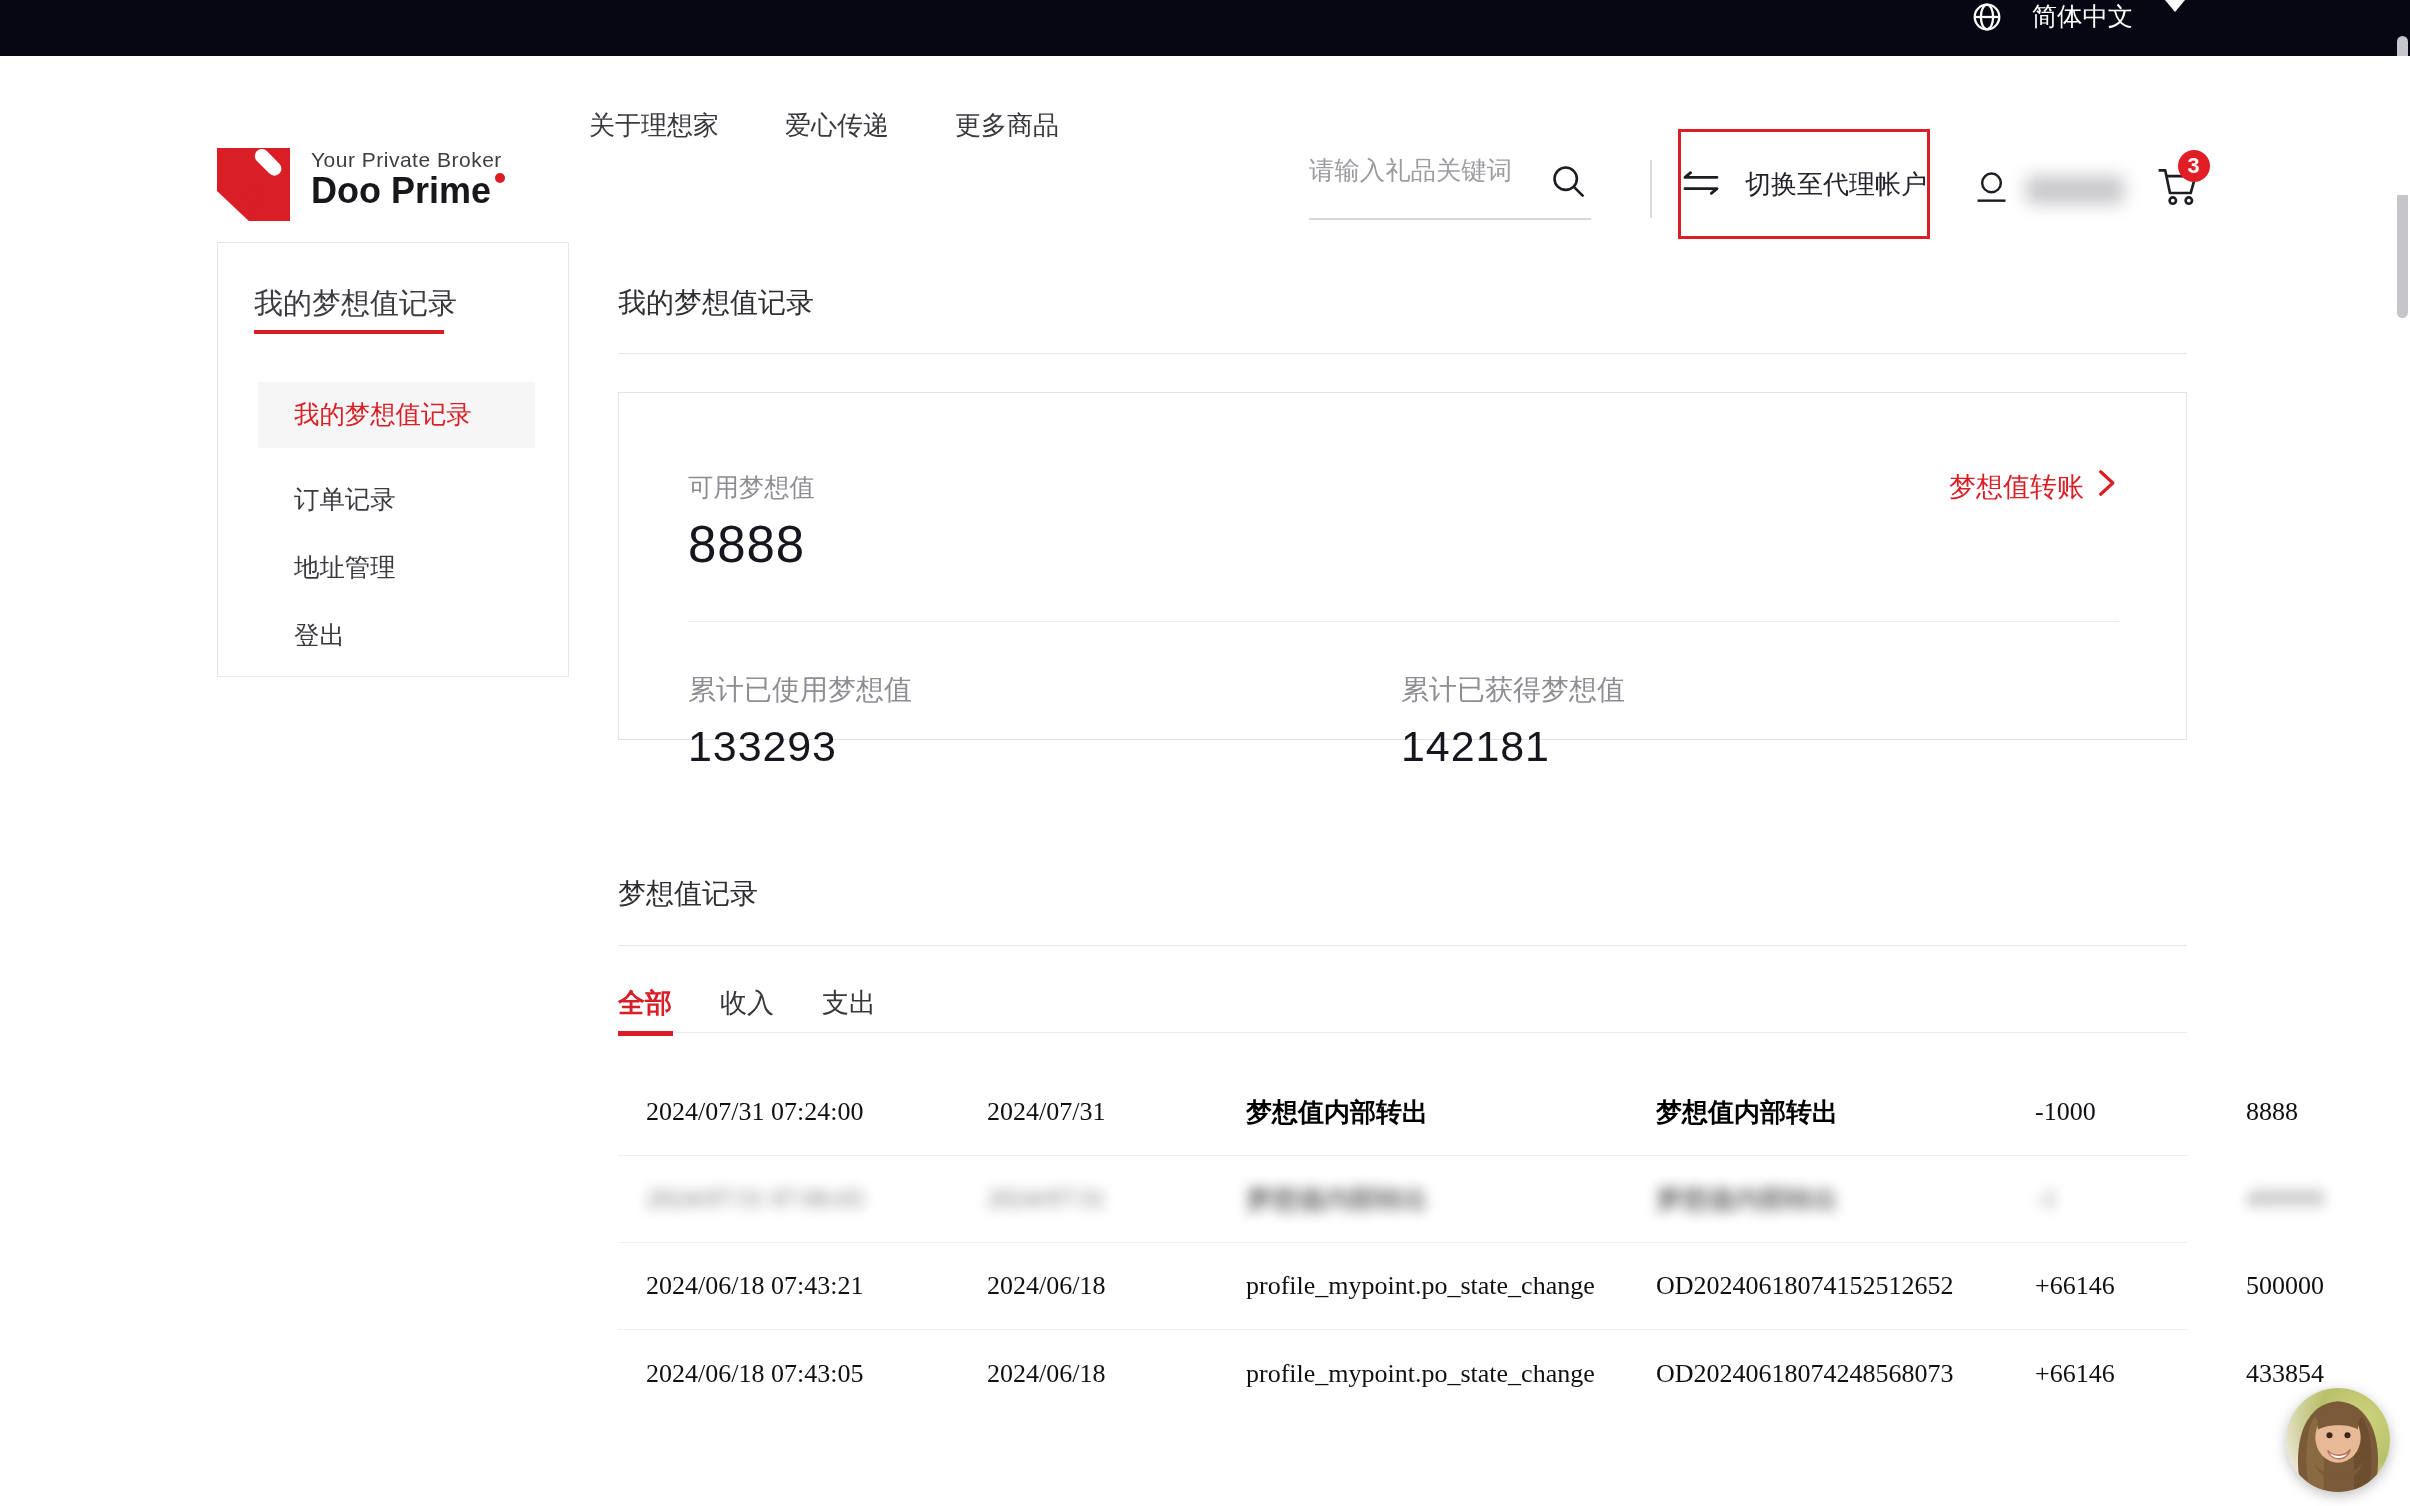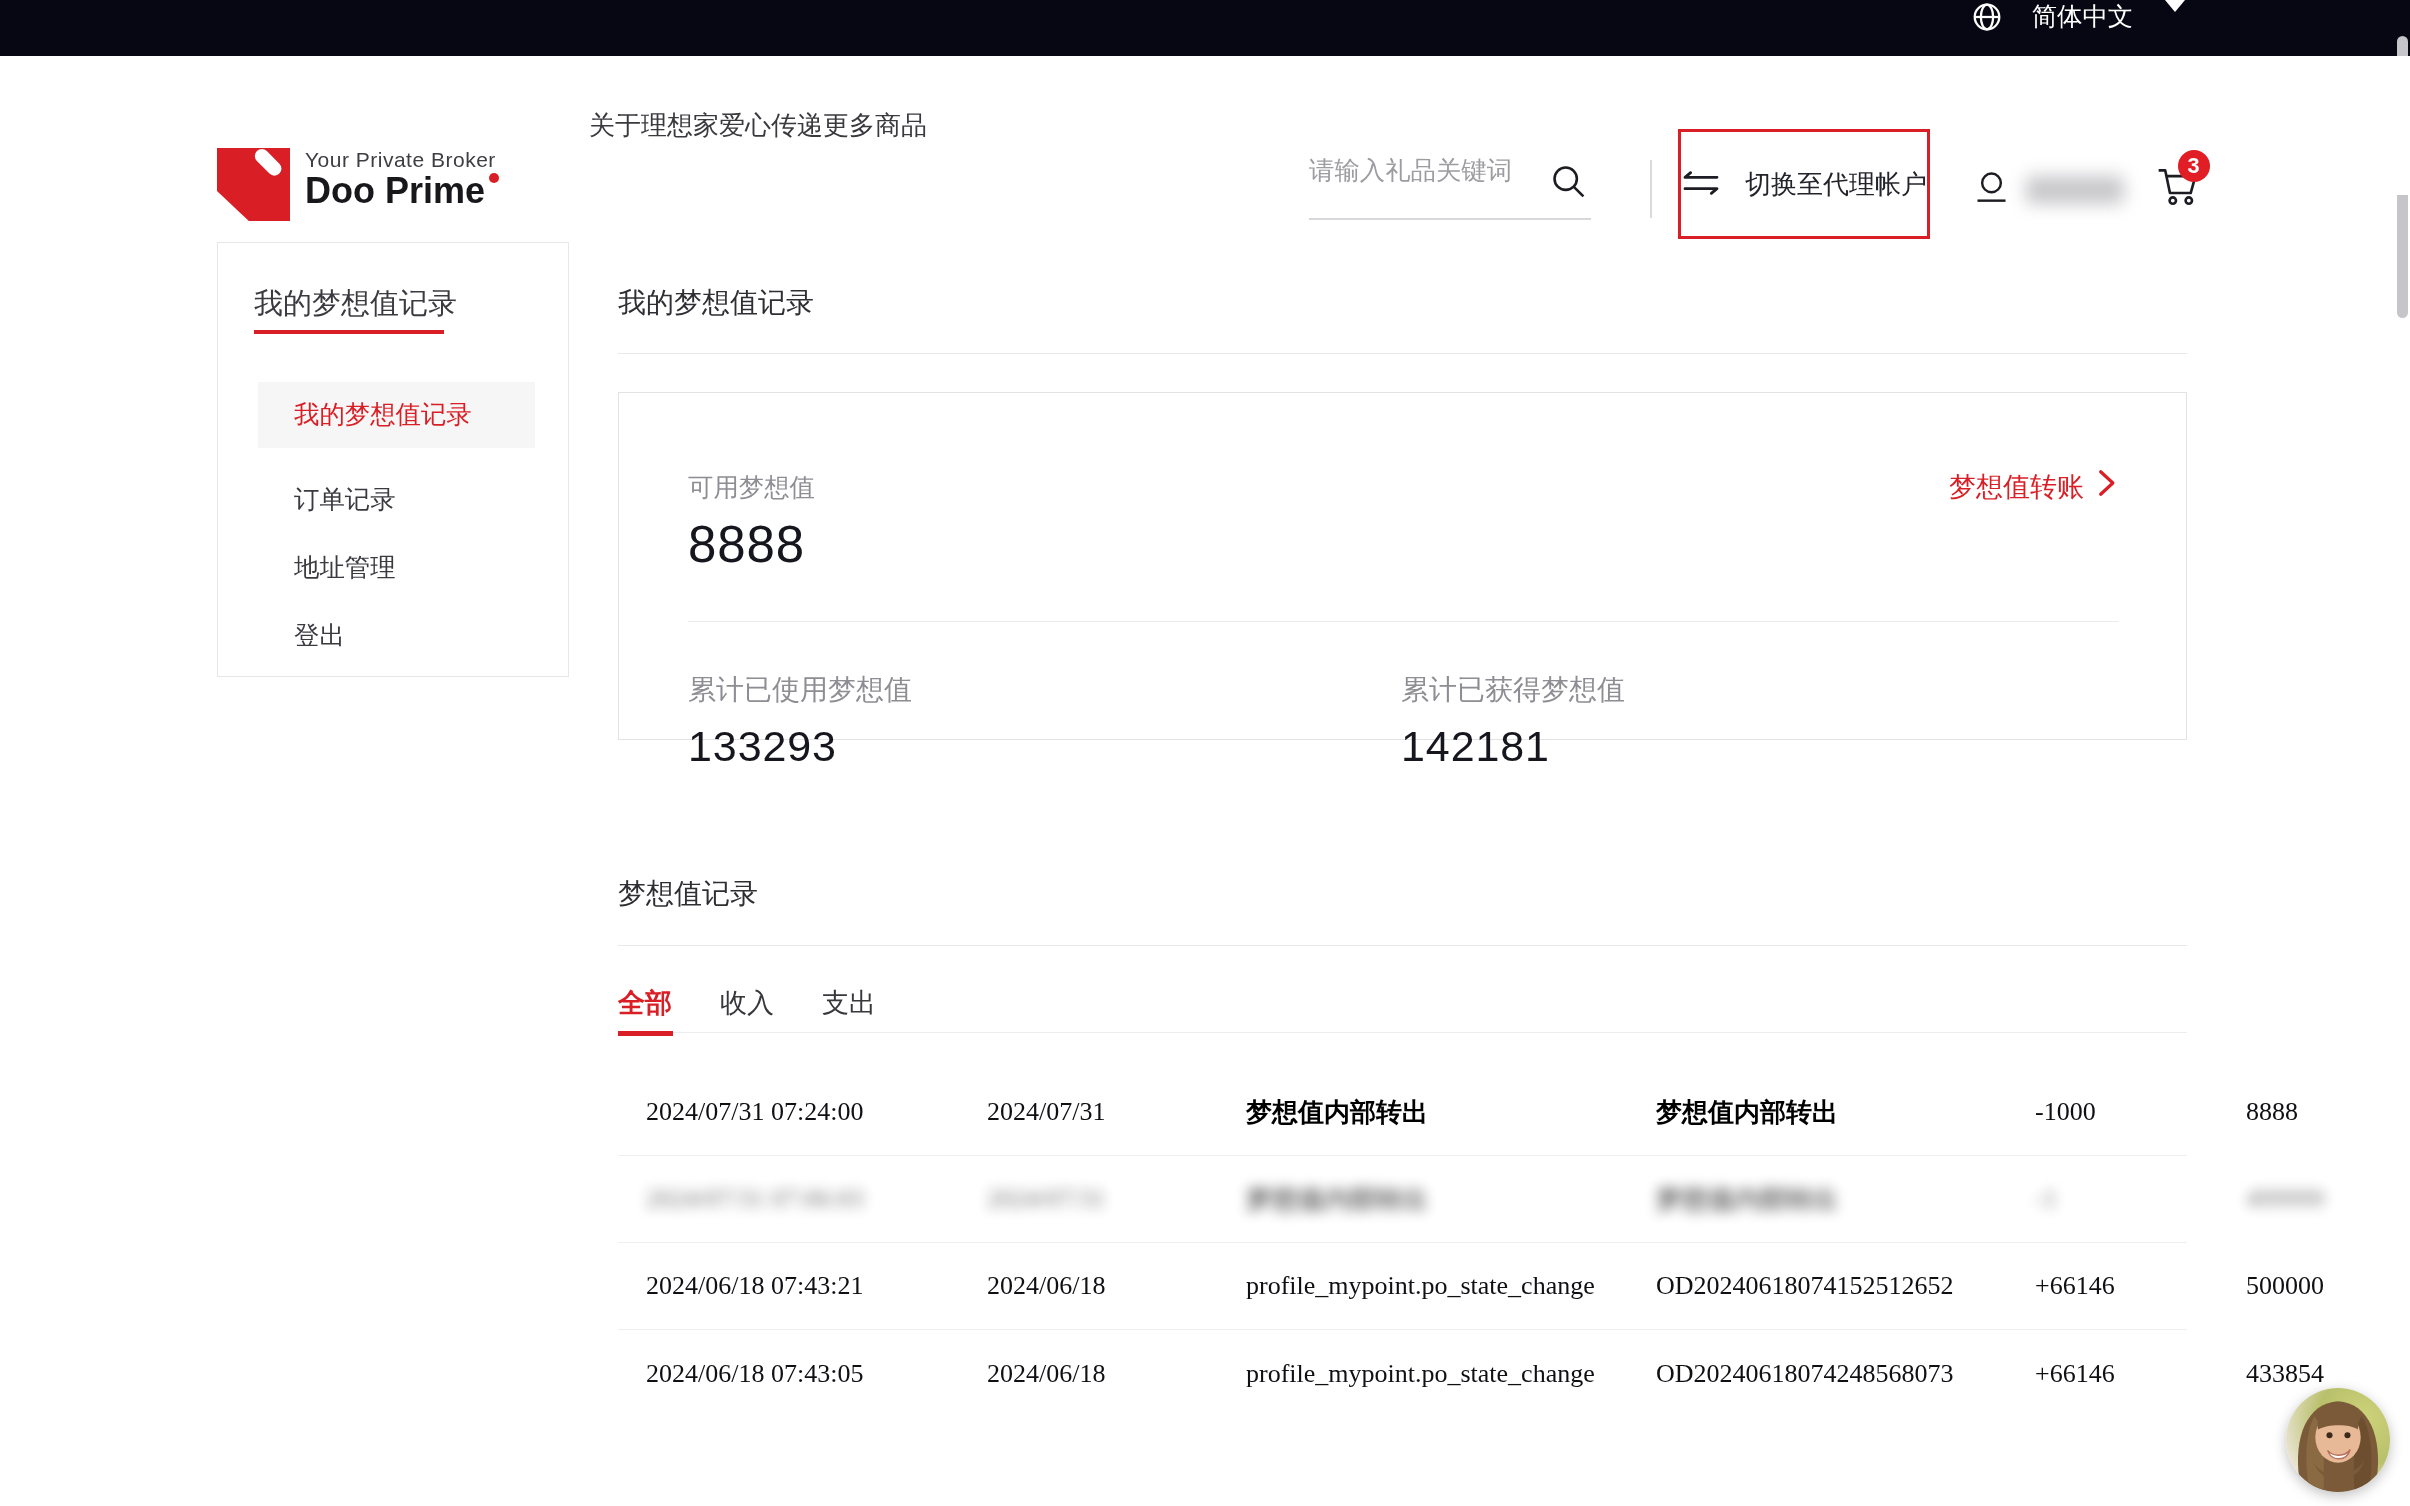--- a/index.html
+++ b/index.html
@@ -10,25 +10,25 @@
   .topbar{position:absolute;left:0;top:0;width:2411px;height:56px;background:#070714;}
   .lang{position:absolute;right:226px;top:0;height:56px;display:flex;align-items:flex-start;gap:28px;
         color:#fff;font-size:25.4px;cursor:pointer;}
   .lang svg{display:block;}
   .caret{width:0;height:0;border-left:10.4px solid transparent;border-right:10.4px solid transparent;
          border-top:12.2px solid #fff;margin-left:3.8px;}
   .scroll-thumb{position:absolute;right:2.8px;top:36px;width:11.3px;height:282px;border-radius:6.6px;background:#c5c5ca;}
 
   
   .header{position:absolute;left:0;top:56px;width:2411px;height:139px;background:#fff;}
-  .logo{position:absolute;left:217px;top:92px;display:flex;gap:15px;align-items:flex-start;}
+  .logo{position:absolute;left:217px;top:92px;display:flex;gap:21px;align-items:flex-start;}
   .logo-text .tagline{font-size:21px;color:#3d3d42;letter-spacing:0.5px;}
   .logo-text .brand{font-size:36px;font-weight:700;color:#17171c;line-height:1.05;position:relative;}
   .brand .idot{position:absolute;width:10.4px;height:10.4px;border-radius:50%;background:#d91e25;left:184px;top:0.9px;}
-  .nav{position:absolute;left:589px;top:0;height:139px;display:flex;align-items:center;}
+  .nav{position:absolute;left:589px;top:0;height:139px;display:flex;align-items:center;gap:66px;}
   .nav-item{font-size:26px;color:#39393e;cursor:pointer;white-space:nowrap;}
 
   .search{position:absolute;left:1309px;top:92px;width:282px;height:73px;}
   .search input{width:226px;border:none;outline:none;font-size:25.4px;color:#333;background:transparent;
                 font-family:inherit;padding:7.5px 0;}
   .search input::placeholder{color:#9c9ca1;}
   .search .underline{position:absolute;left:0;top:70px;width:282px;height:1.9px;background:#d8d8dc;}
   .search .mag{position:absolute;right:1.9px;top:13px;cursor:pointer;}
 
   .vdivider{position:absolute;left:1650px;top:104px;width:1.9px;height:58px;background:#d9d9de;}

